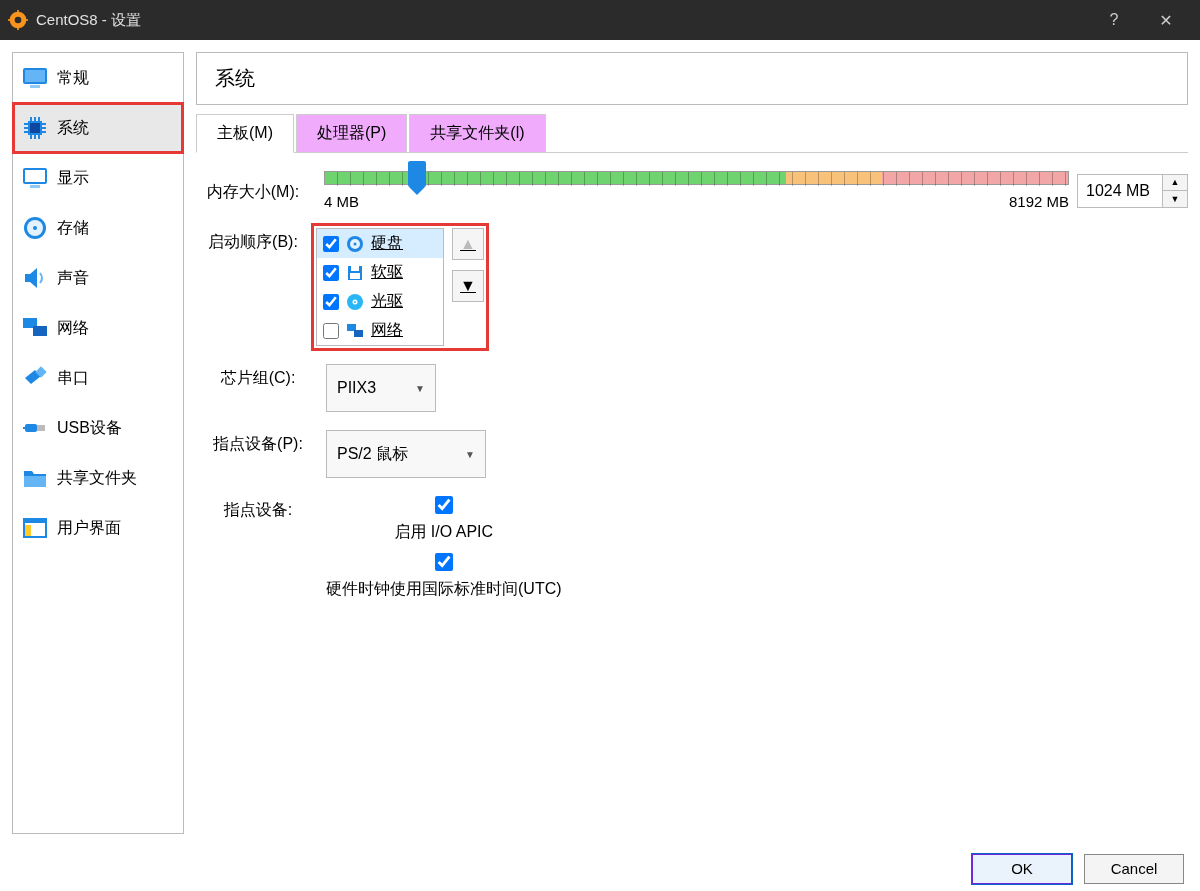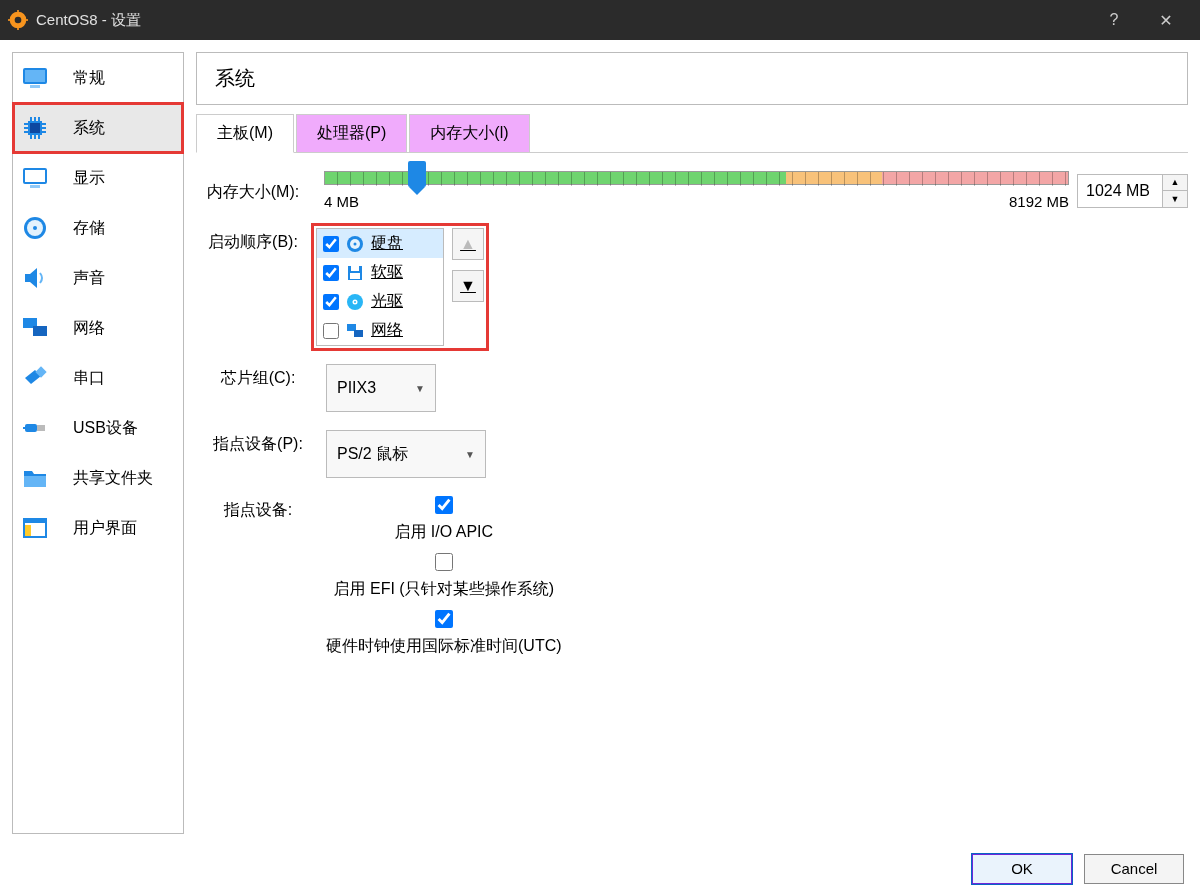--- a/index.html
+++ b/index.html
@@ -6,21 +6,21 @@
 body { font-family: "Microsoft YaHei", Arial, sans-serif; font-size: 15px; background: #fff; width: 1200px; height: 891px; overflow: hidden; }
 
 .titlebar { background: #2b2b2b; height: 40px; display: flex; align-items: center; padding: 0 8px; color: #e0e0e0; }
 .titlebar .gear-icon { width: 20px; height: 20px; margin-right: 8px; }
 .titlebar .title { flex: 1; font-size: 15px; }
 .titlebar .tb-btn { width: 52px; height: 40px; display: flex; align-items: center; justify-content: center; color: #ccc; font-size: 16px; }
 
 .content { display: flex; height: 806px; padding: 12px; gap: 12px; }
 
 .sidebar { width: 172px; border: 1px solid #bbb; background: #fff; }
-.sidebar-item { display: flex; align-items: center; height: 50px; padding: 0 8px; gap: 24px; cursor: default; border-bottom: 0; }
+.sidebar-item { display: flex; align-items: center; height: 50px; padding: 0 8px; gap: 8px; cursor: default; border-bottom: 0; }
 .sidebar-item.active { background: #e8e8e8; }
 .sidebar-item.highlight { outline: 3px solid #e53935; outline-offset: -2px; }
 .sidebar-item .icon { width: 28px; height: 28px; display: flex; align-items: center; justify-content: center; }
 .sidebar-item .label { font-size: 16px; }
 
 .main { flex: 1; display: flex; flex-direction: column; }
 .page-title-box { border: 1px solid #bbb; padding: 12px 18px; }
 .page-title { font-size: 20px; font-weight: 400; }
 
 .tabs { display: flex; margin-top: 8px; border-bottom: 1px solid #ccc; }
@@ -209,21 +209,21 @@
   </div>
 
   <div class="main">
     <div class="page-title-box">
       <div class="page-title">系统</div>
     </div>
 
     <div class="tabs">
       <div class="tab active"><span>主板(M)</span></div>
       <div class="tab"><span>处理器(P)</span></div>
-      <div class="tab"><span>内存大小(l)</span></div>
+      <div class="tab"><span>共享文件夹(l)</span></div>
     </div>
 
     <div class="panel">
 
       <div class="form-row mem-row">
         <div class="form-label">内存大小(M):</div>
         <div class="slider-wrap">
           <div class="slider-track">
               <div class="slider-ticks"></div>
             </div>
@@ -322,24 +322,20 @@
       </div>
 
       <div class="form-row">
         <div class="form-label" style="width:130px">指点设备:</div>
         <div>
           <div class="check-row">
             <input type="checkbox" checked="" style="">
             <label>启用 I/O APIC</label>
           </div>
           <div class="check-row">
-            <input type="checkbox" style="">
-            <label>启用 EFI (只针对某些操作系统)</label>
-          </div>
-          <div class="check-row">
             <input type="checkbox" checked="" style="">
             <label>硬件时钟使用国际标准时间(UTC)</label>
           </div>
         </div>
       </div>
 
     </div>
   </div>
 </div>
 

